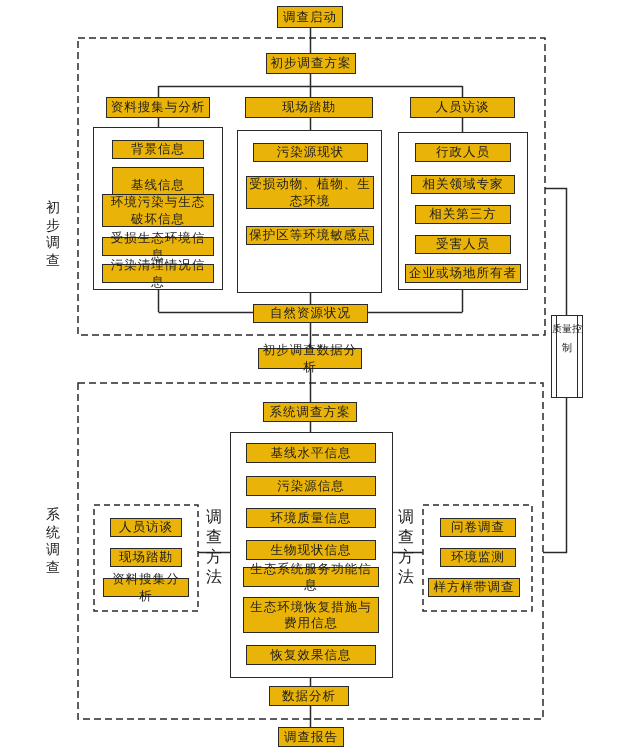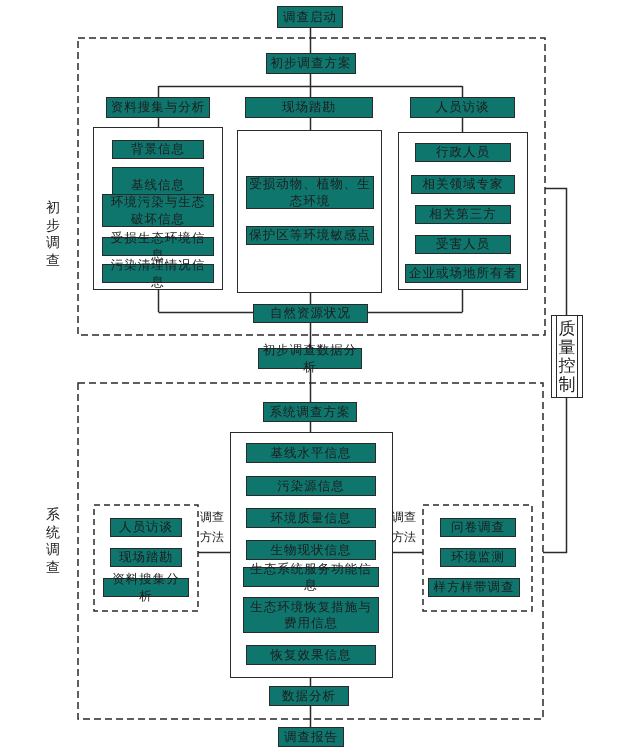--- a/index.html
+++ b/index.html
@@ -3,47 +3,47 @@
 <meta charset="utf-8">
 <style>
   html,body{margin:0;padding:0;}
   body{
     width:640px;height:751px;position:relative;background:#ffffff;
     font-family:"Liberation Serif","DejaVu Serif",serif;color:#1c1c1c;
   }
   .stage{position:absolute;left:0;top:0;width:640px;height:751px;}
   svg.lines{position:absolute;left:0;top:0;}
   .node{
-    position:absolute;border:1.5px solid #2a2a2a;background:#0f766e;
+    position:absolute;border:1.5px solid #2a2a2a;background:#eab308;
     display:flex;align-items:center;justify-content:center;text-align:center;
     font-size:12.5px;letter-spacing:1px;line-height:1.3;box-sizing:border-box;
     padding:1px 2px;
   }
   .group{
     position:absolute;border:1.5px solid #2a2a2a;background:transparent;
     box-sizing:border-box;
   }
   .vtext{
     position:absolute;width:16px;text-align:center;word-break:break-all;
     font-size:14px;line-height:17.5px;letter-spacing:0;
   }
   .mlabel{
-    position:absolute;width:28px;text-align:left;word-break:break-all;
-    font-size:12px;line-height:20px;
+    position:absolute;width:28px;text-align:center;word-break:break-all;
+    font-size:16px;line-height:20px;
   }
   .qc{
     position:absolute;left:551px;top:315px;width:32px;height:83px;
     border:1.5px solid #2a2a2a;background:#fff;box-sizing:border-box;
   }
   .qc .bar{position:absolute;top:0;bottom:0;width:0;border-left:1.5px solid #2a2a2a;}
   .qc .bar.l{left:4px;}
   .qc .bar.r{right:4px;}
   .qc .qtext{
     position:absolute;left:0;right:0;top:4px;text-align:center;word-break:break-all;
-    font-size:17px;line-height:18.5px;letter-spacing:0;
+    font-size:10px;line-height:18.5px;letter-spacing:0;
   }
 </style>
 </head>
 <body>
 
 <div class="stage">
 
   <svg class="lines" width="640" height="751" viewBox="0 0 640 751" fill="none" stroke="#2a2a2a" stroke-width="1.5">
 
     <rect x="78" y="38" width="467" height="297" stroke-dasharray="7 4"></rect>
@@ -92,20 +92,21 @@
   <div class="group" style="left:93px;top:127px;width:130px;height:163px;"></div>
   <div class="group" style="left:237px;top:130px;width:145px;height:163px;"></div>
   <div class="group" style="left:398px;top:132px;width:130px;height:158px;"></div>
 
   <div class="node" style="left:112px;top:140px;width:92px;height:19px;">背景信息</div>
   <div class="node" style="left:112px;top:167px;width:92px;height:37px;">基线信息</div>
   <div class="node" style="left:102px;top:194px;width:112px;height:33px;">环境污染与生态破坏信息</div>
   <div class="node" style="left:102px;top:237px;width:112px;height:19px;">受损生态环境信息</div>
   <div class="node" style="left:102px;top:264px;width:112px;height:19px;">污染清理情况信息</div>
 
+  <div class="node" style="left:253px;top:143px;width:115px;height:19px;">污染源现状</div>
   <div class="node" style="left:246px;top:176px;width:128px;height:33px;">受损动物、植物、生态环境</div>
   <div class="node" style="left:246px;top:226px;width:128px;height:19px;">保护区等环境敏感点</div>
   <div class="node" style="left:253px;top:259px;width:115px;height:19px;margin-top:45px;">自然资源状况</div>
 
   <div class="node" style="left:415px;top:143px;width:96px;height:19px;">行政人员</div>
   <div class="node" style="left:411px;top:175px;width:104px;height:19px;">相关领域专家</div>
   <div class="node" style="left:415px;top:205px;width:96px;height:19px;">相关第三方</div>
   <div class="node" style="left:415px;top:235px;width:96px;height:19px;">受害人员</div>
   <div class="node" style="left:405px;top:264px;width:116px;height:19px;">企业或场地所有者</div>
 

